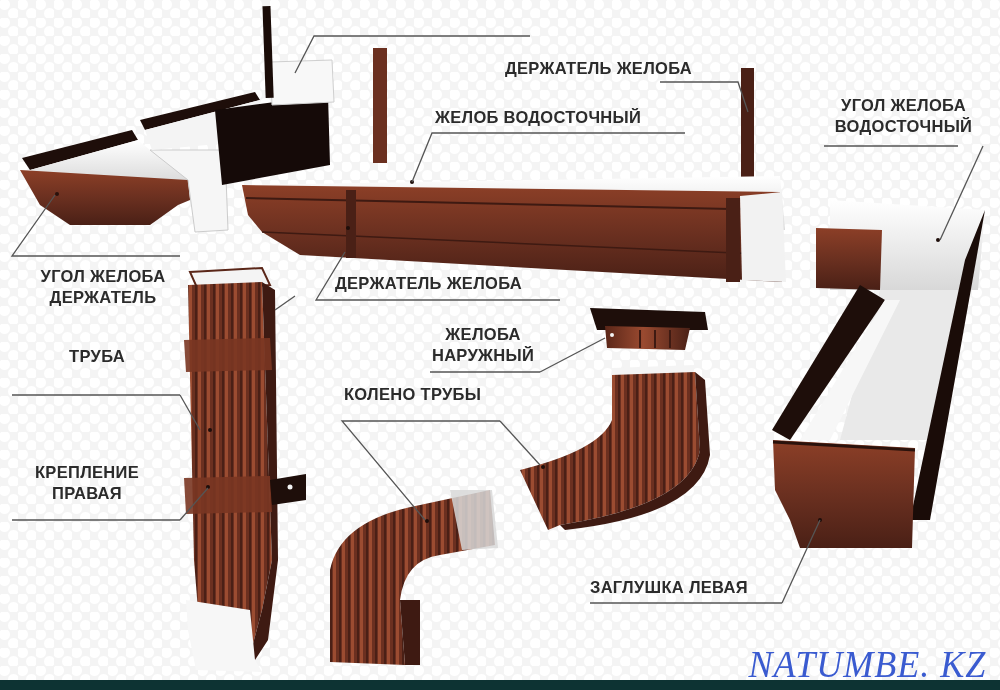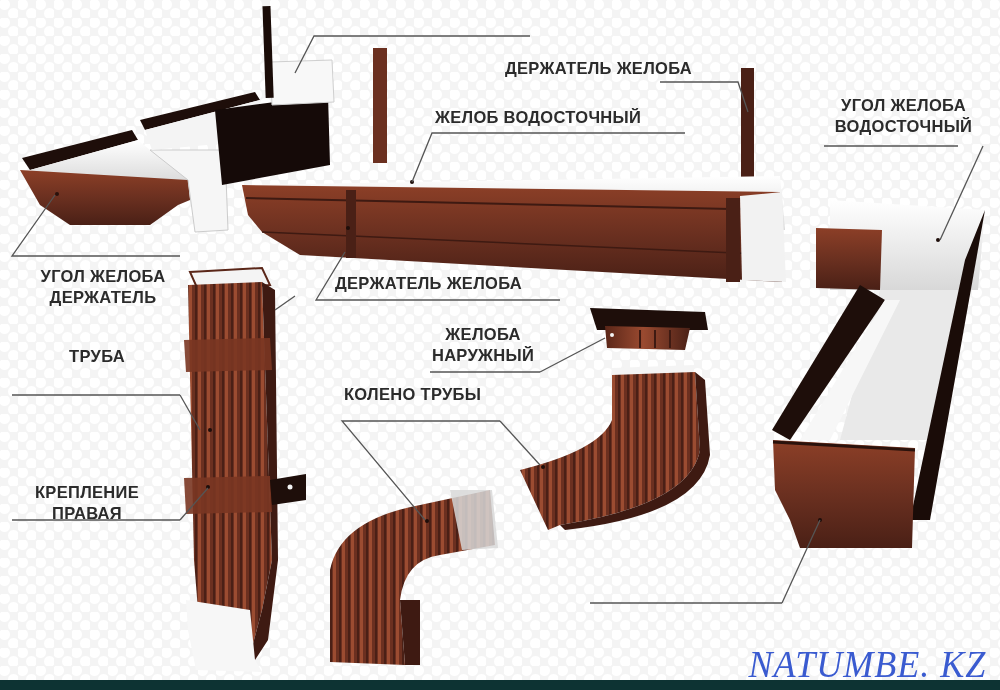--- a/index.html
+++ b/index.html
@@ -185,21 +185,24 @@
 
   <div class="label center" style="left:418px; top:324px; width:130px;">
     <div>ЖЕЛОБА</div>
     <div>НАРУЖНЫЙ</div>
   </div>
 
   <div class="label" style="left:344px; top:384px;">
     <span>КОЛЕНО ТРУБЫ</span>
   </div>
 
-  <div class="label center" style="left:18px; top:482px; width:138px;text-align:center;">
+  <div class="label center" style="left:18px; top:462px; width:138px;text-align:center;">
     <div>КРЕПЛЕНИЕ</div>
     <div>ПРАВАЯ</div>
   </div>
 
+  <div class="label" style="left:590px; top:577px;">
+    <span>ЗАГЛУШКА ЛЕВАЯ</span>
+  </div>
 
   <div class="watermark">NATUMBE. KZ</div>
   <div class="bottom-bar"></div>
 </div>
 
 </body></html>

